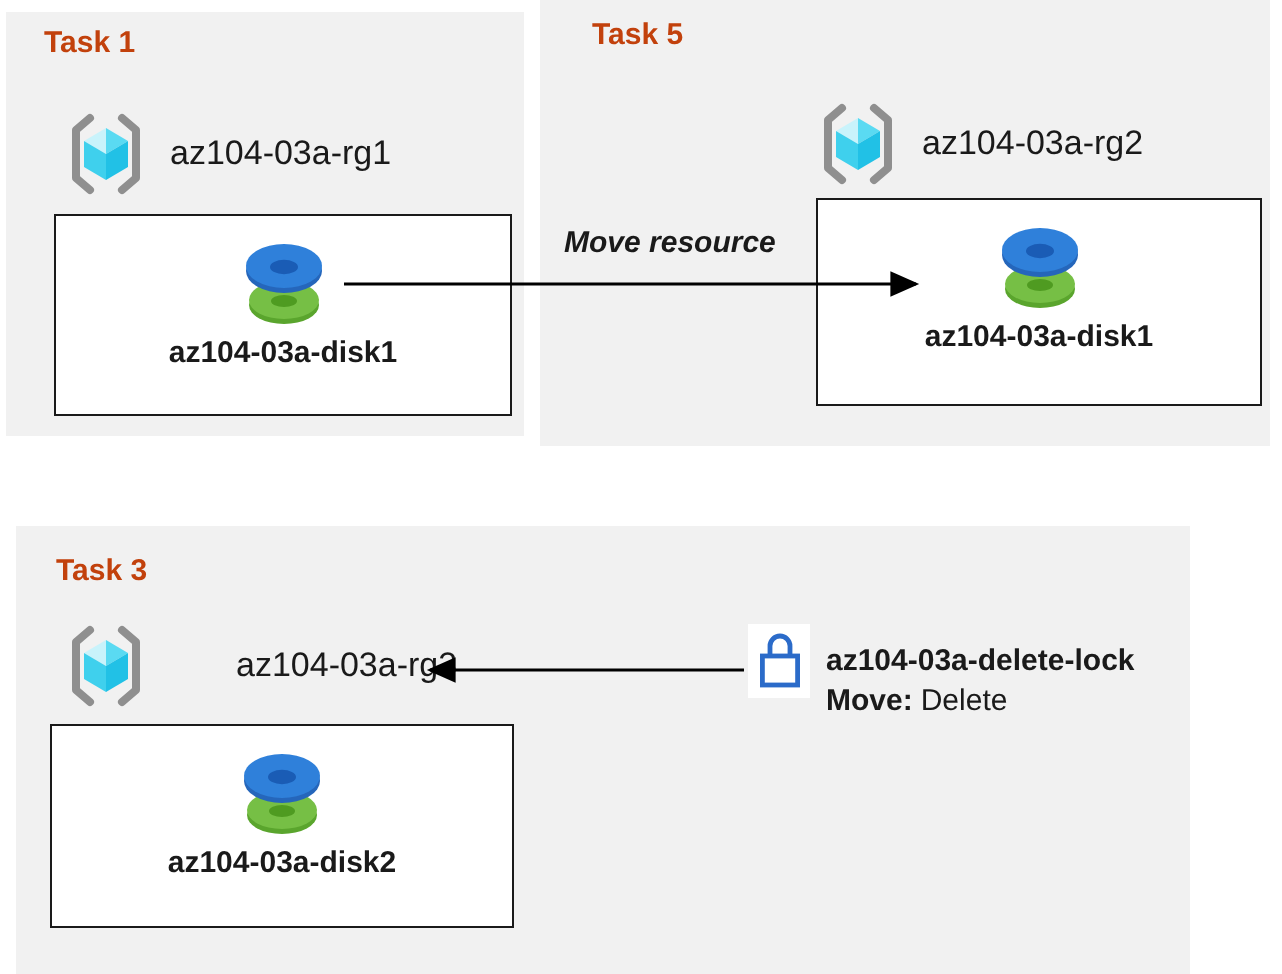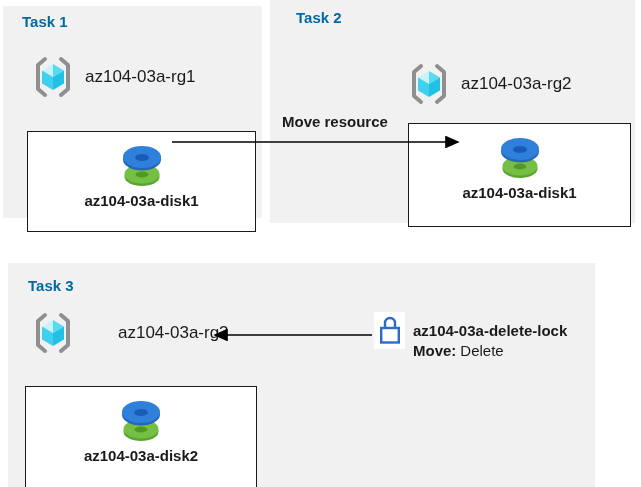--- a/index.html
+++ b/index.html
@@ -5,38 +5,38 @@
 <style>
   html,body{margin:0;padding:0;background:#fff;}
   #canvas{
     position:relative;width:641px;height:487px;background:#fff;overflow:hidden;
     font-family:"Liberation Sans",sans-serif;color:#1a1a1a;
   }
   .panel{position:absolute;background:#f1f1f1;}
   #p1{left:3px;top:6px;width:259px;height:212px;}
   #p2{left:270px;top:0;width:365px;height:223px;}
   #p3{left:8px;top:263px;width:587px;height:280px;}
-  .panel-title{position:absolute;font-weight:700;font-size:15px;color:#0369a1;white-space:nowrap;}
+  .panel-title{position:absolute;font-weight:700;font-size:15px;color:#c2410c;white-space:nowrap;}
   #p1 .panel-title{left:19px;top:7px;}
   #p2 .panel-title{left:26px;top:9px;}
   #p3 .panel-title{left:20px;top:14px;}
   .rg-row{position:absolute;display:flex;align-items:center;gap:11px;}
   #p1 .rg-row{left:29px;top:49px;}
-  #p2 .rg-row{left:138px;top:62px;}
+  #p2 .rg-row{left:138px;top:50px;}
   #p3 .rg-row{left:24px;top:48px;gap:44px;}
   .rg-label{font-weight:400;font-size:17px;white-space:nowrap;}
   .resource-box{
     position:absolute;background:#fff;border:1px solid #1a1a1a;
-    display:flex;flex-direction:column;align-items:center;padding-top:11px;box-sizing:border-box;margin-top:24px;
+    display:flex;flex-direction:column;align-items:center;padding-top:11px;box-sizing:border-box;
   }
   #p1 .resource-box{left:24px;top:101px;width:229px;height:101px;}
   #p2 .resource-box{left:138px;top:99px;width:223px;height:104px;}
   #p3 .resource-box{left:17px;top:99px;width:232px;height:102px;}
   .res-label{font-weight:700;font-size:15px;margin-top:3px;white-space:nowrap;}
-  .move-label{position:absolute;left:282px;top:113px;font-weight:700;font-size:15px;white-space:nowrap;}
+  .move-label{position:absolute;left:282px;top:113px;font-weight:700;font-size:15px;white-space:nowrap;font-style:italic;}
   .lock-wrap{
     position:absolute;left:374px;top:312px;width:31px;height:37px;background:#fff;
     display:flex;align-items:center;justify-content:center;
   }
   .lock-text{position:absolute;left:413px;top:321px;font-size:15px;line-height:20px;}
   .lock-name{font-weight:700;white-space:nowrap;}
   .lock-type-label{font-weight:700;}
   .lock-type-value{font-weight:400;margin-left:4px;text-align:right;}
   .overlay{position:absolute;left:0;top:0;pointer-events:none;}
   .icon{display:block;line-height:0;}
@@ -70,21 +70,21 @@
           <ellipse cx="23" cy="16.5" rx="19" ry="11" fill="#2566bb"></ellipse>
           <ellipse cx="23" cy="14" rx="19" ry="11" fill="#2f80da"></ellipse>
           <ellipse cx="23" cy="14.5" rx="7" ry="3.6" fill="#1a5cb5"></ellipse>
         </svg>
       </span>
       <div class="res-label">az104-03a-disk1</div>
     </div>
   </div>
 
   <div class="panel" id="p2">
-    <div class="panel-title">Task 2</div>
+    <div class="panel-title">Task 5</div>
     <div class="rg-row">
       <span class="icon">
         <svg width="42" height="44" viewBox="0 0 42 44">
           <path d="M13 4 L6 10 V34 L13 40" fill="none" stroke="#8f8f8f" stroke-width="4" stroke-linecap="round" stroke-linejoin="round"></path>
           <path d="M29 4 L36 10 V34 L29 40" fill="none" stroke="#8f8f8f" stroke-width="4" stroke-linecap="round" stroke-linejoin="round"></path>
           <polygon points="21,9 10,15.5 21,22" fill="#c9f3fb"></polygon>
           <polygon points="21,9 32,15.5 21,22" fill="#5adaf2"></polygon>
           <polygon points="10,15.5 21,22 21,35 10,28.5" fill="#3fd0ed"></polygon>
           <polygon points="32,15.5 21,22 21,35 32,28.5" fill="#21c1e6"></polygon>
         </svg>

